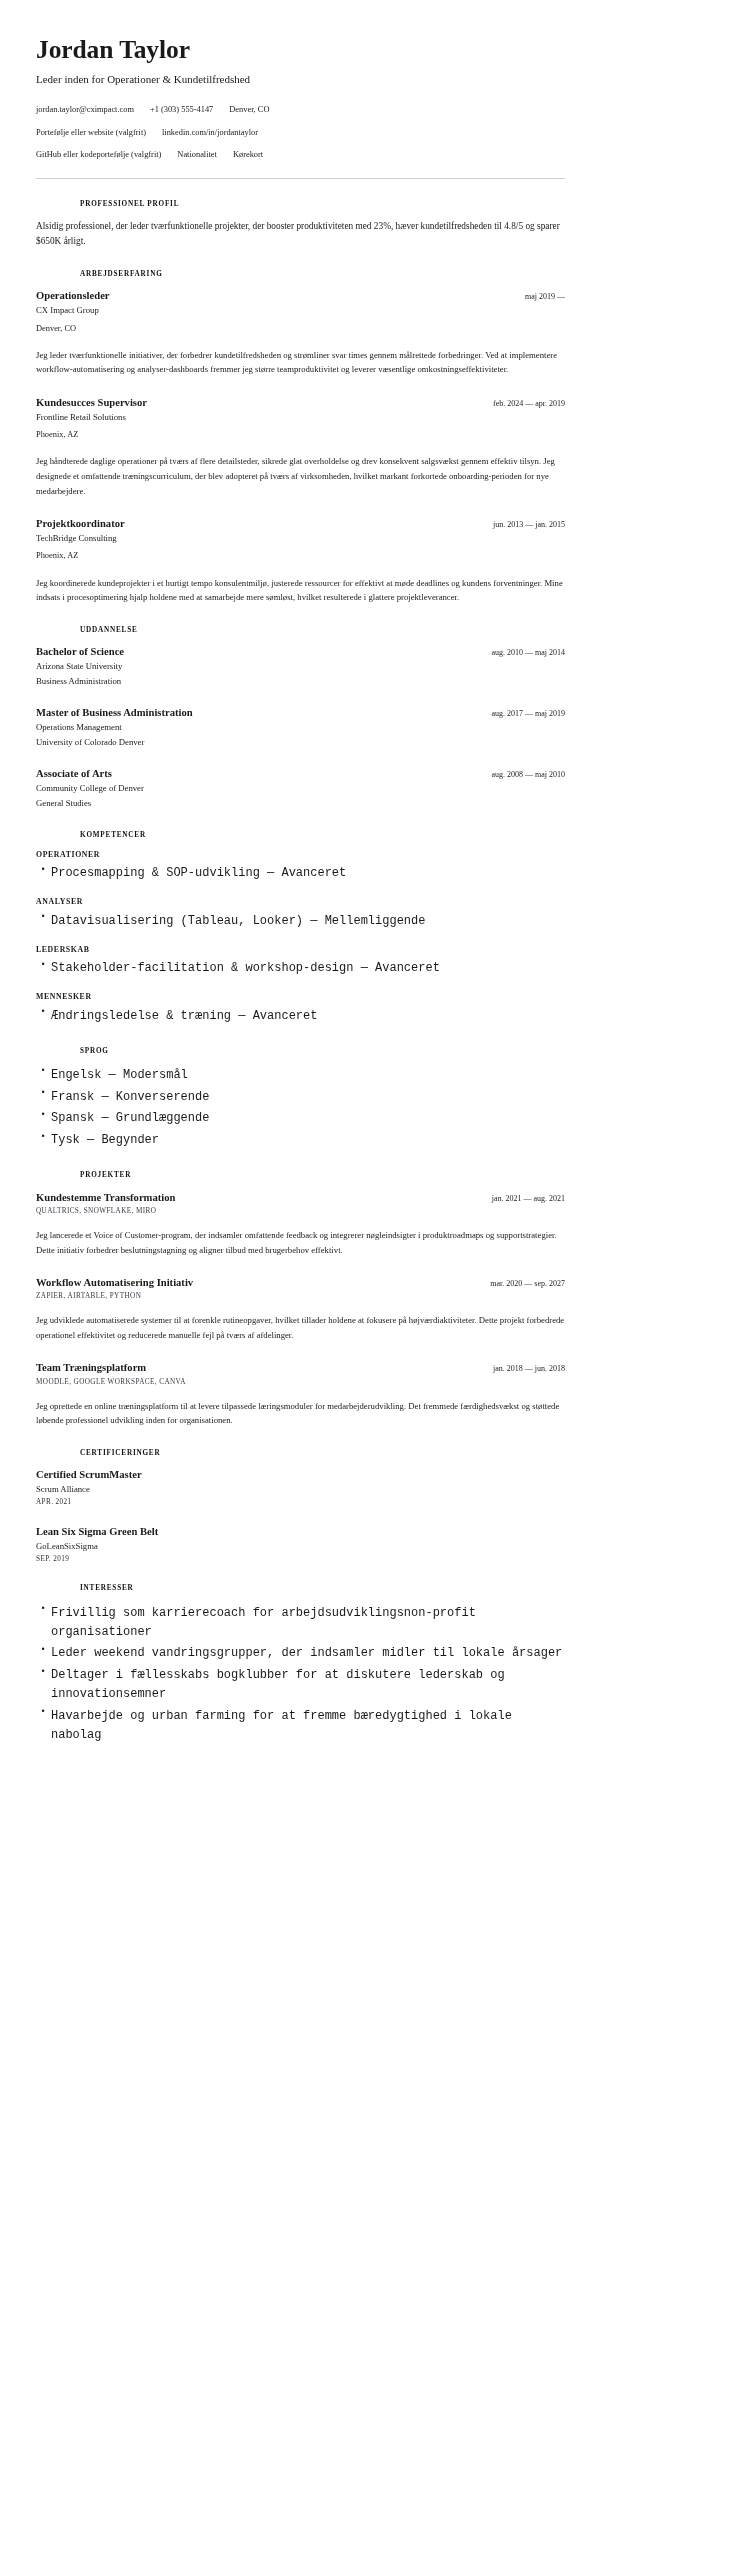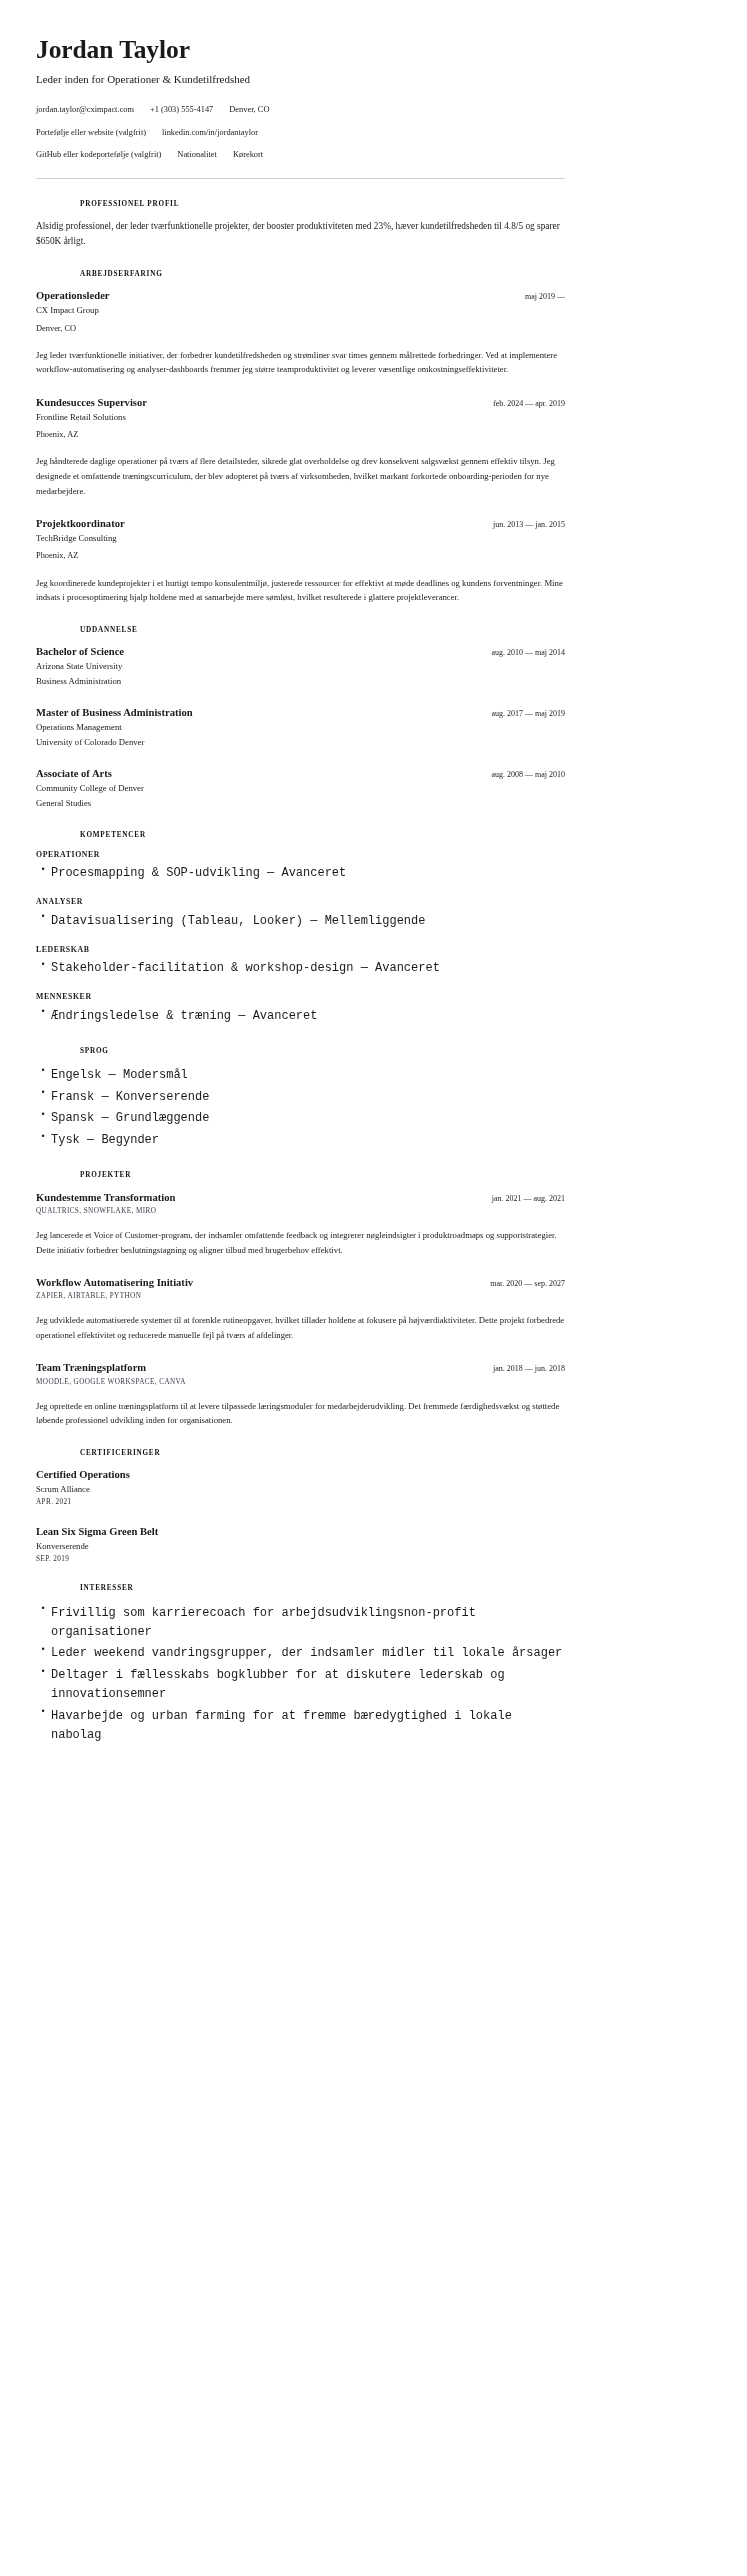--- a/index.html
+++ b/index.html
@@ -335,28 +335,28 @@
       </div>
       <div class="entry-stack">MOODLE, GOOGLE WORKSPACE, CANVA</div>
       <p class="entry-body">Jeg oprettede en online træningsplatform til at levere tilpassede læringsmoduler for medarbejderudvikling. Det fremmede færdighedsvækst og støttede løbende professionel udvikling inden for organisationen.</p>
     </article>
   </section>
 
   <section class="section">
     <h2 class="section-title">CERTIFICERINGER</h2>
 
     <article class="entry">
-      <h3 class="entry-title">Certified Operations</h3>
+      <h3 class="entry-title">Certified ScrumMaster</h3>
       <div class="entry-org">Scrum Alliance</div>
       <div class="cert-date">APR. 2021</div>
     </article>
 
     <article class="entry">
       <h3 class="entry-title">Lean Six Sigma Green Belt</h3>
-      <div class="entry-org">Konverserende</div>
+      <div class="entry-org">GoLeanSixSigma</div>
       <div class="cert-date">SEP. 2019</div>
     </article>
   </section>
 
   <section class="section">
     <h2 class="section-title">INTERESSER</h2>
     <ul class="bullets interest-list">
       <li>Frivillig som karrierecoach for arbejdsudviklingsnon-profit organisationer</li>
       <li>Leder weekend vandringsgrupper, der indsamler midler til lokale årsager</li>
       <li>Deltager i fællesskabs bogklubber for at diskutere lederskab og innovationsemner</li>

